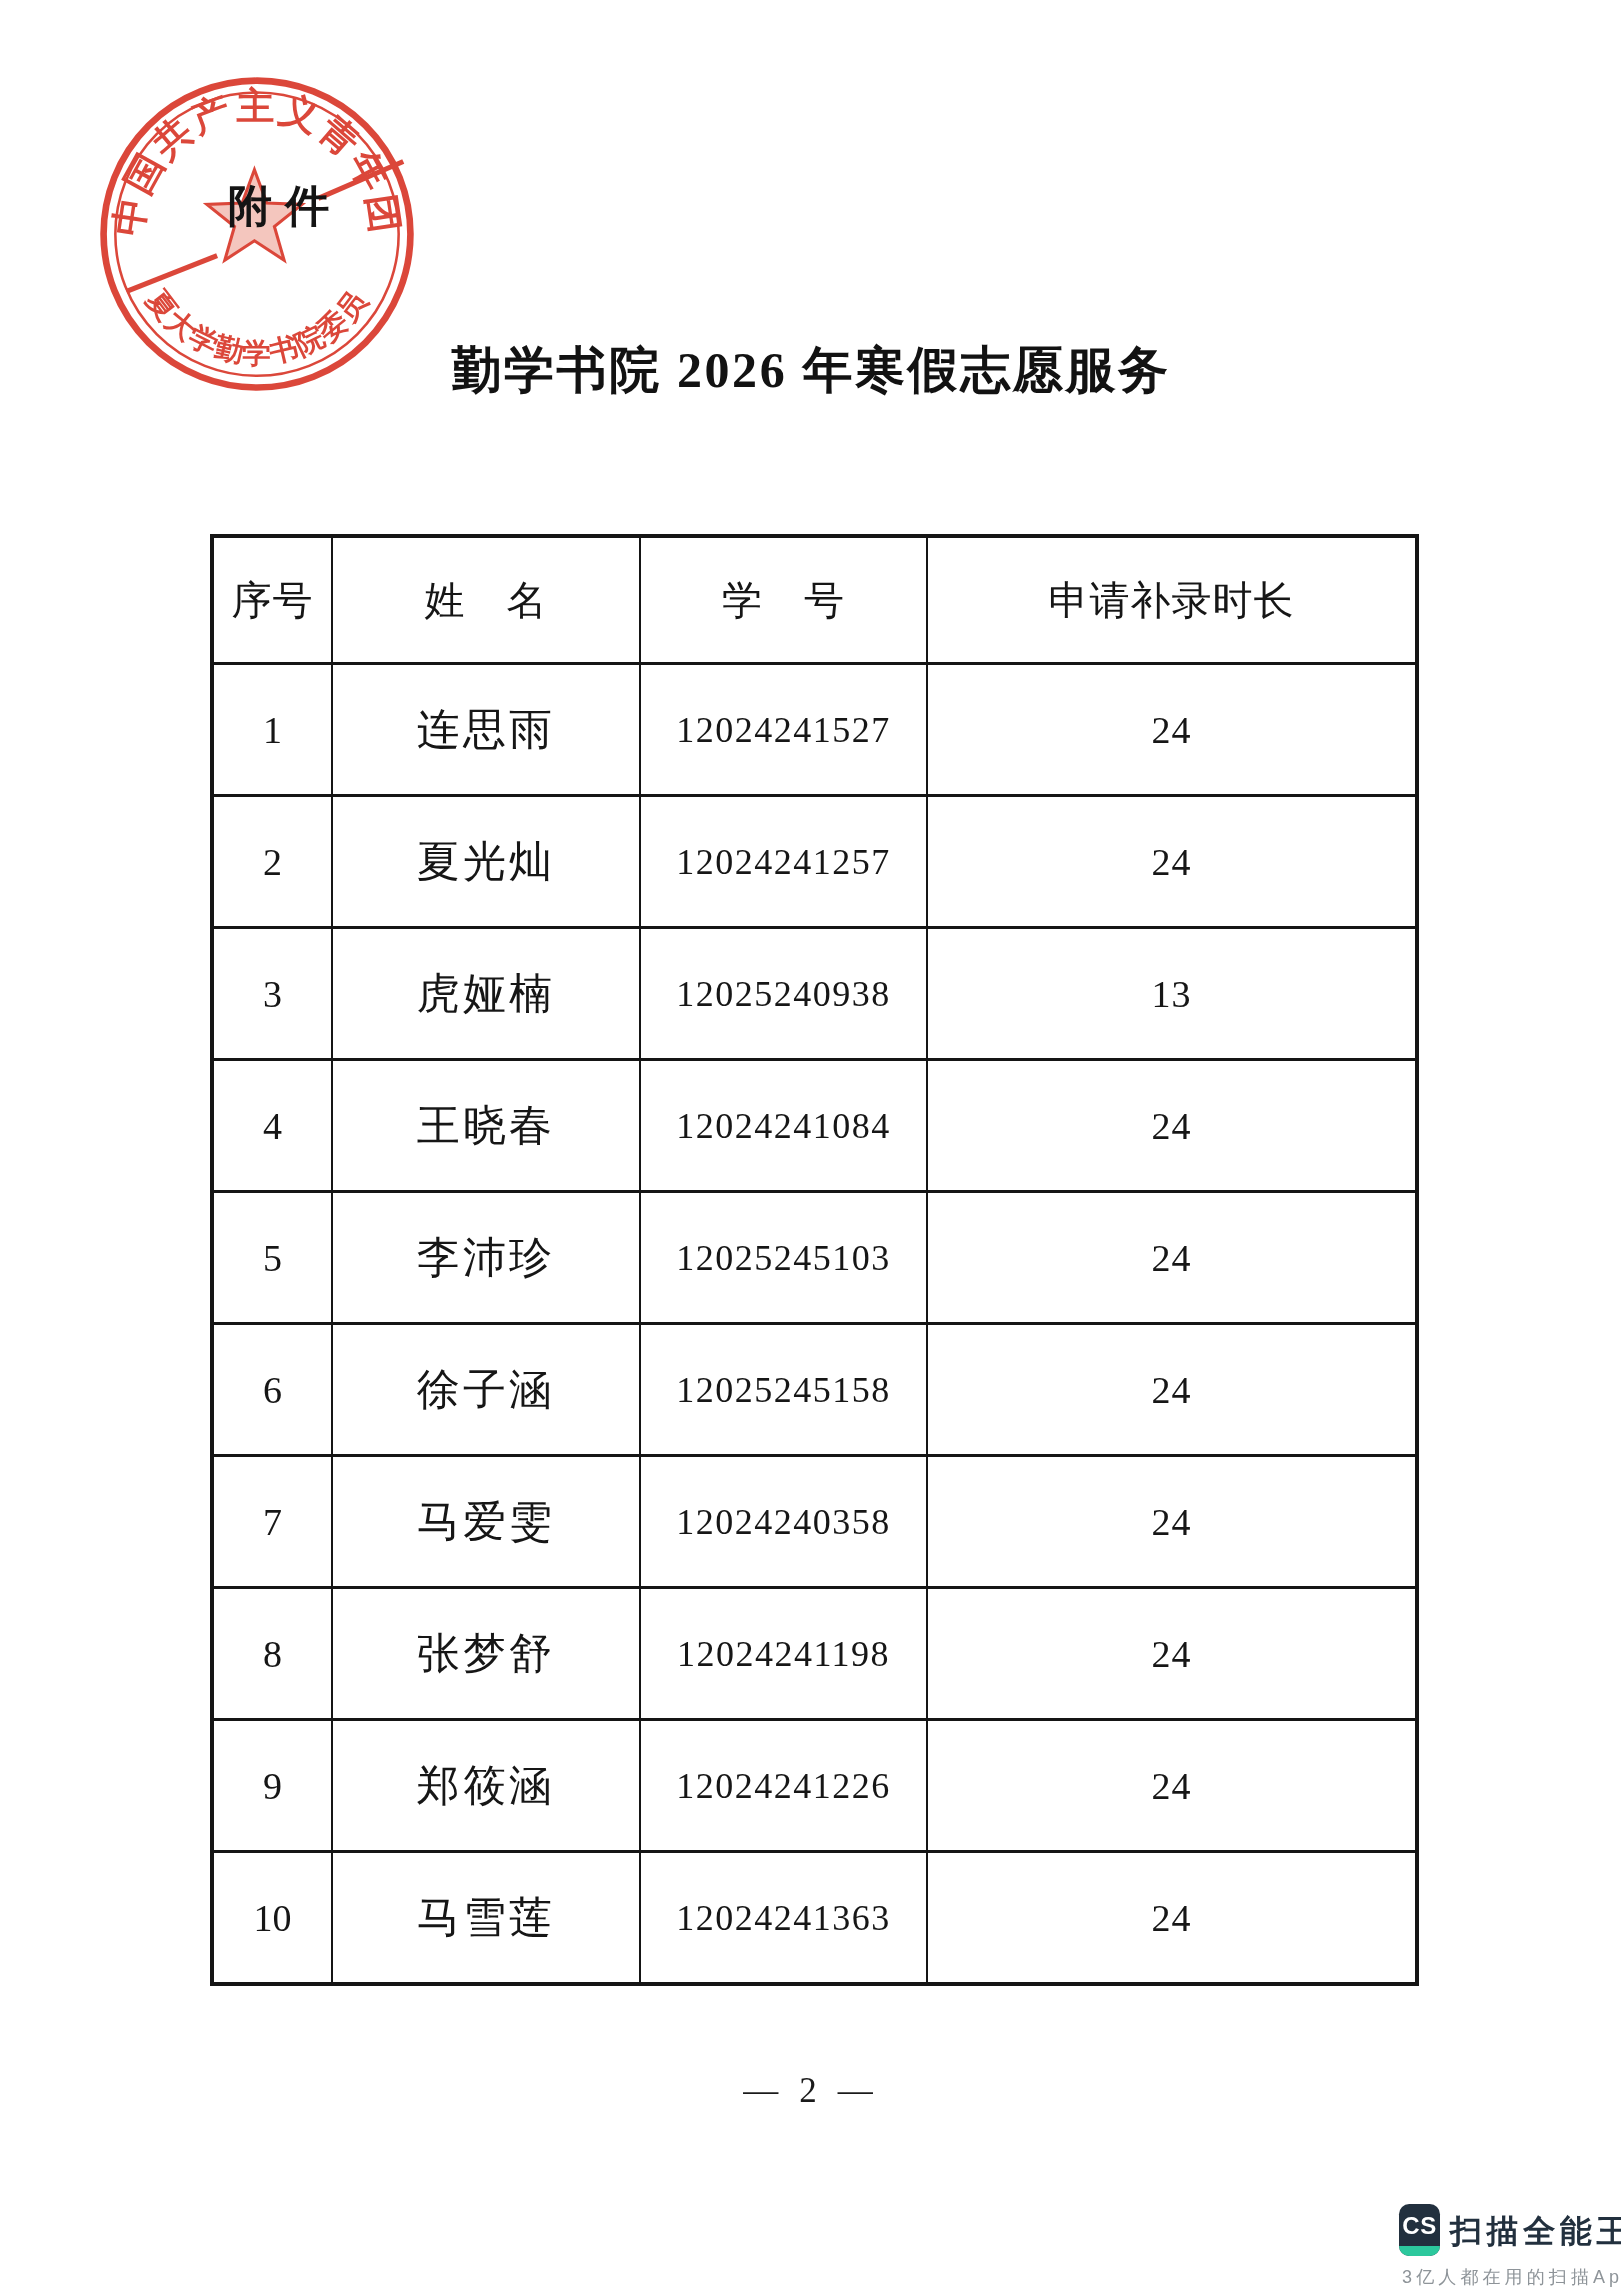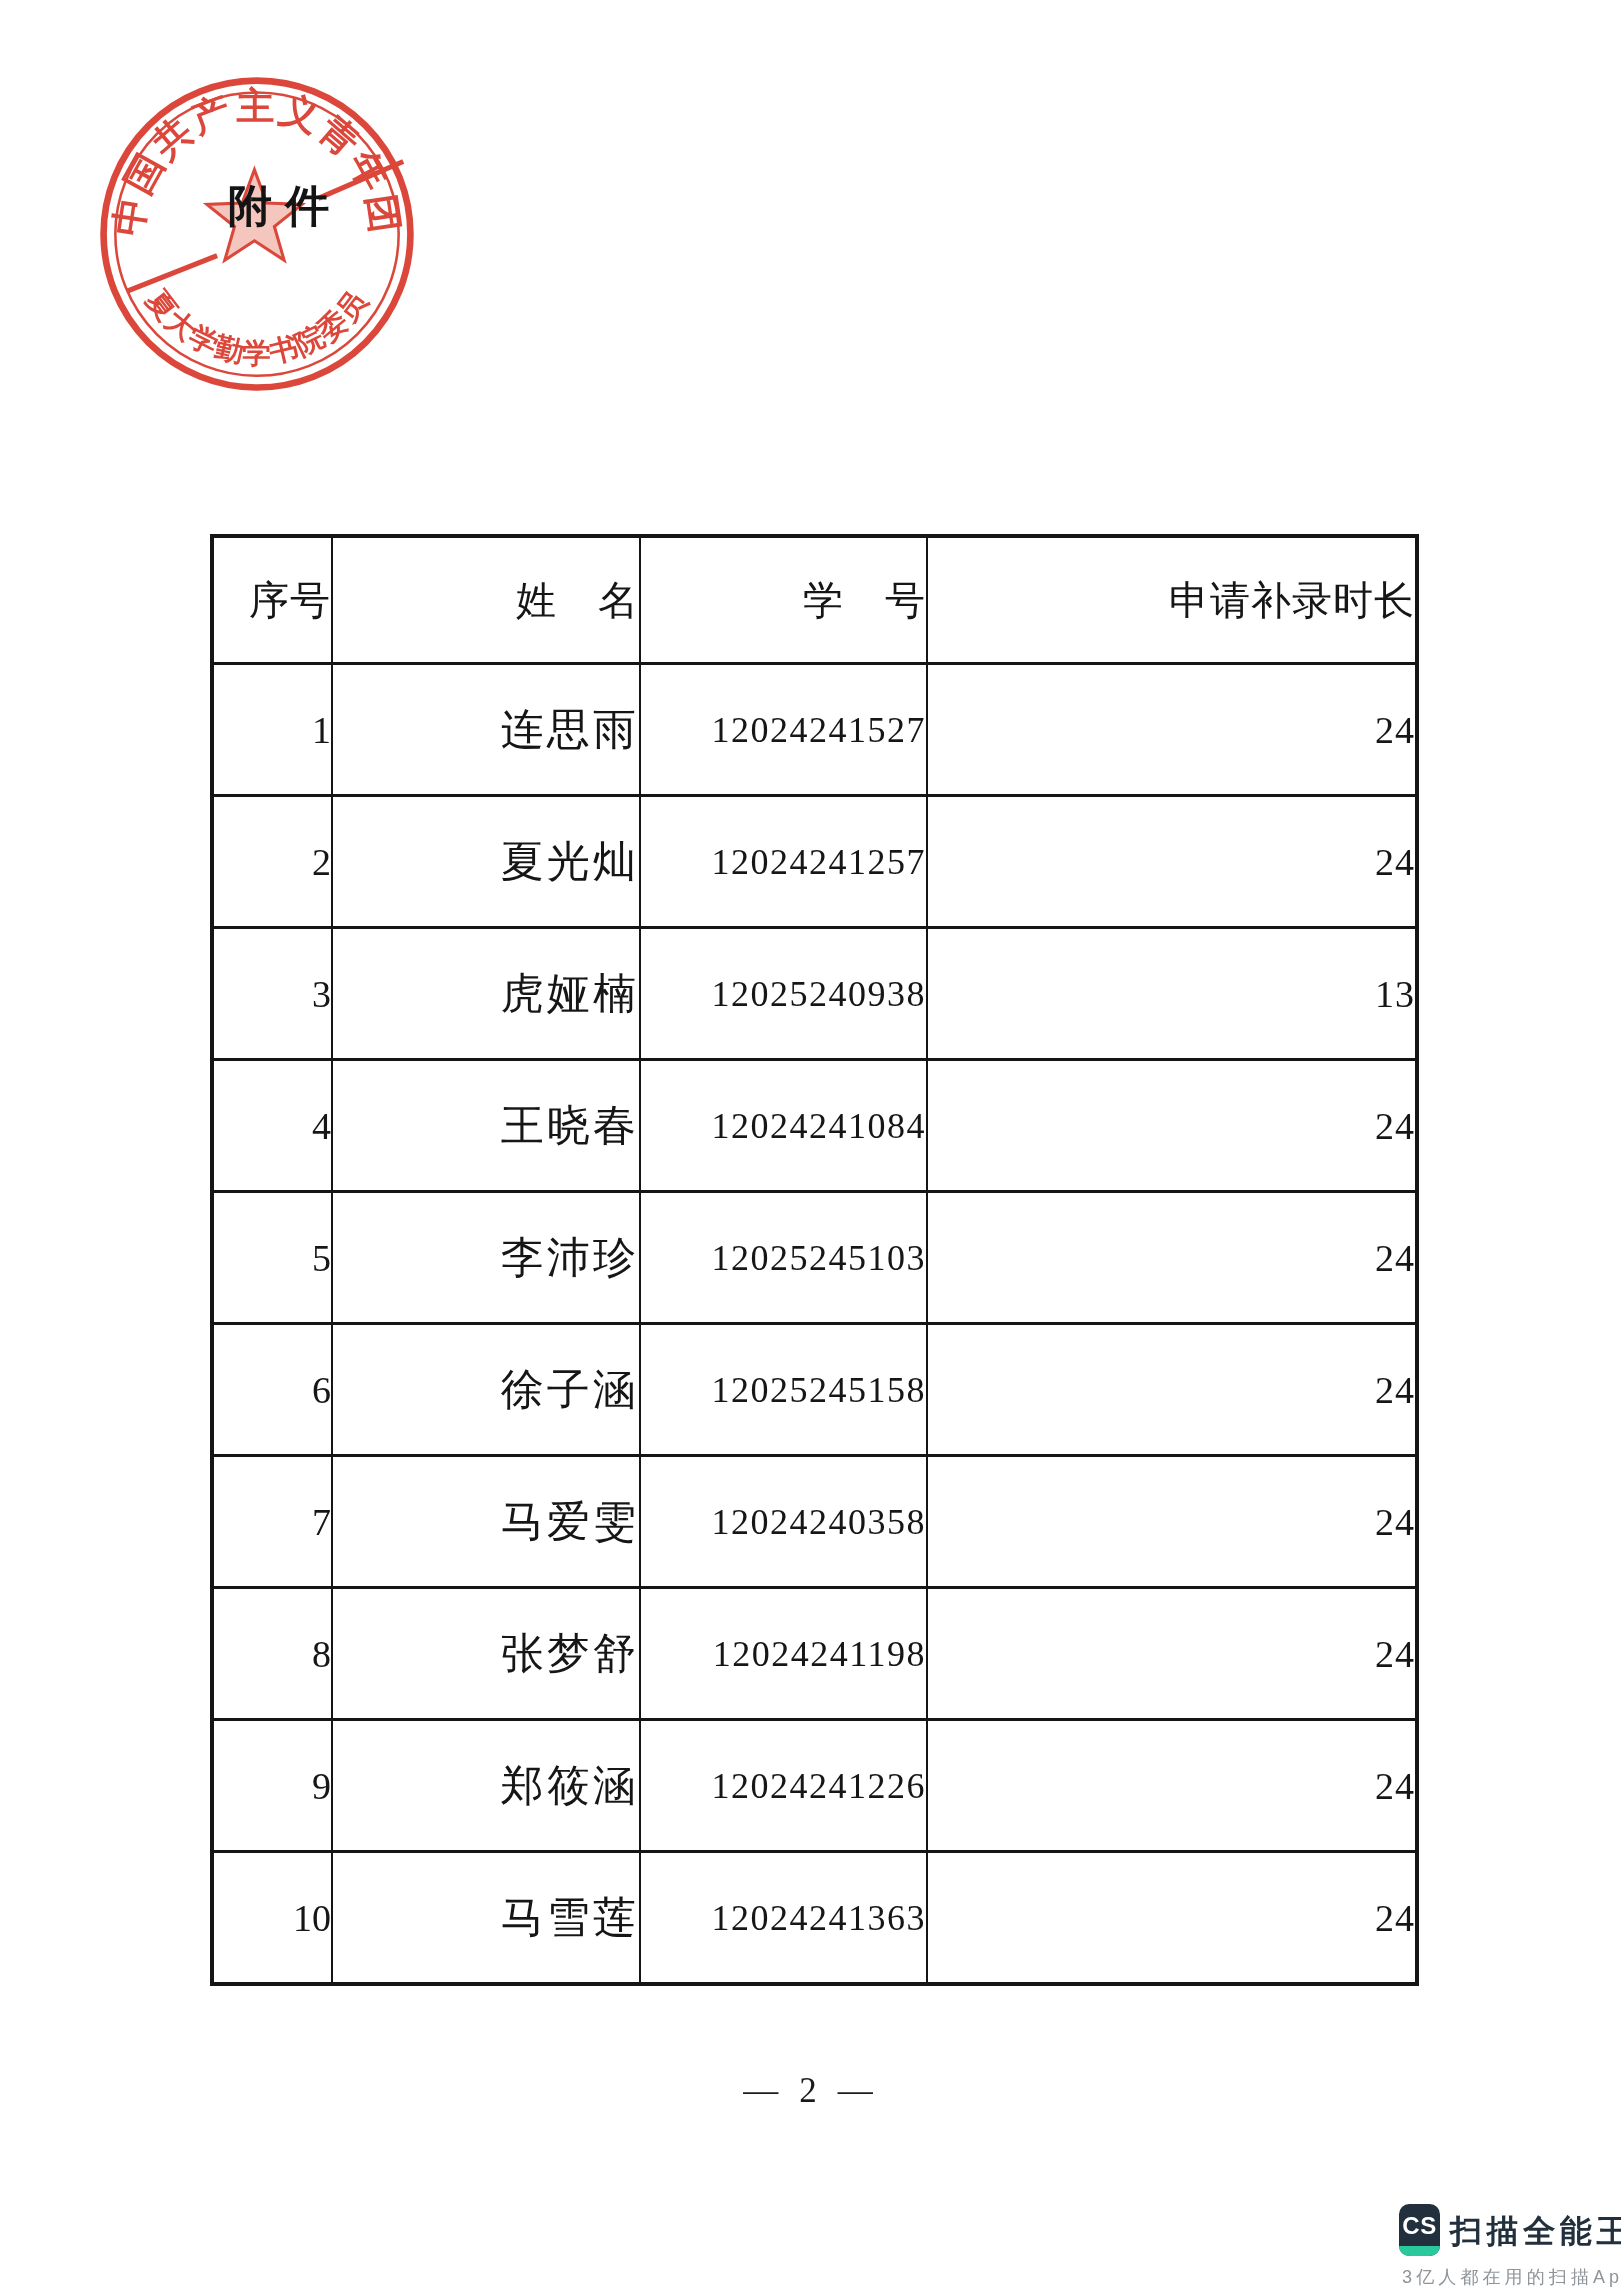--- a/index.html
+++ b/index.html
@@ -30,21 +30,21 @@
   }
   #title1{top:337px;}
   #title2{top:421px;}
   
   #roster{
     position:absolute;left:210px;top:534px;
     width:1205px;border-collapse:collapse;table-layout:fixed;
   }
   #roster td,#roster th{
     border:2.6px solid #151515;
-    text-align:right;vertical-align:middle;
+    text-align:center;vertical-align:middle;
     font-weight:400;
     background:#ffffff;
     padding:0;
   }
   #roster tr{border-top:3.6px solid #151515;border-bottom:3.6px solid #151515;}
   #roster{border:4.6px solid #151515;}
   #roster th{height:124px;font-size:40px;letter-spacing:1px;}
   #roster td{height:129px;}
   .col-no{width:120px;}
   .col-name{width:308px;}
@@ -106,20 +106,21 @@
     <text font-size="74" font-weight="700" fill="#d93a2c" letter-spacing="6" font-family="Liberation Serif, serif">
       <textPath href="#arcTop" startOffset="50%" text-anchor="middle">中国共产主义青年团</textPath>
     </text>
     <text font-size="56" font-weight="700" fill="#d93a2c" letter-spacing="2" font-family="Liberation Serif, serif">
       <textPath href="#arcBottom" startOffset="50%" text-anchor="middle">宁夏大学勤学书院委员会</textPath>
     </text>
   </svg>
 
   <div id="attachment">附件</div>
 
+  <div id="title1" class="title-line">勤学书院 2026 年寒假志愿服务</div>
 
   <table id="roster">
     <colgroup>
       <col class="col-no">
         <col class="col-name">
         <col class="col-id">
         <col class="col-hours">
     </colgroup>
     <tbody>
         <tr>

